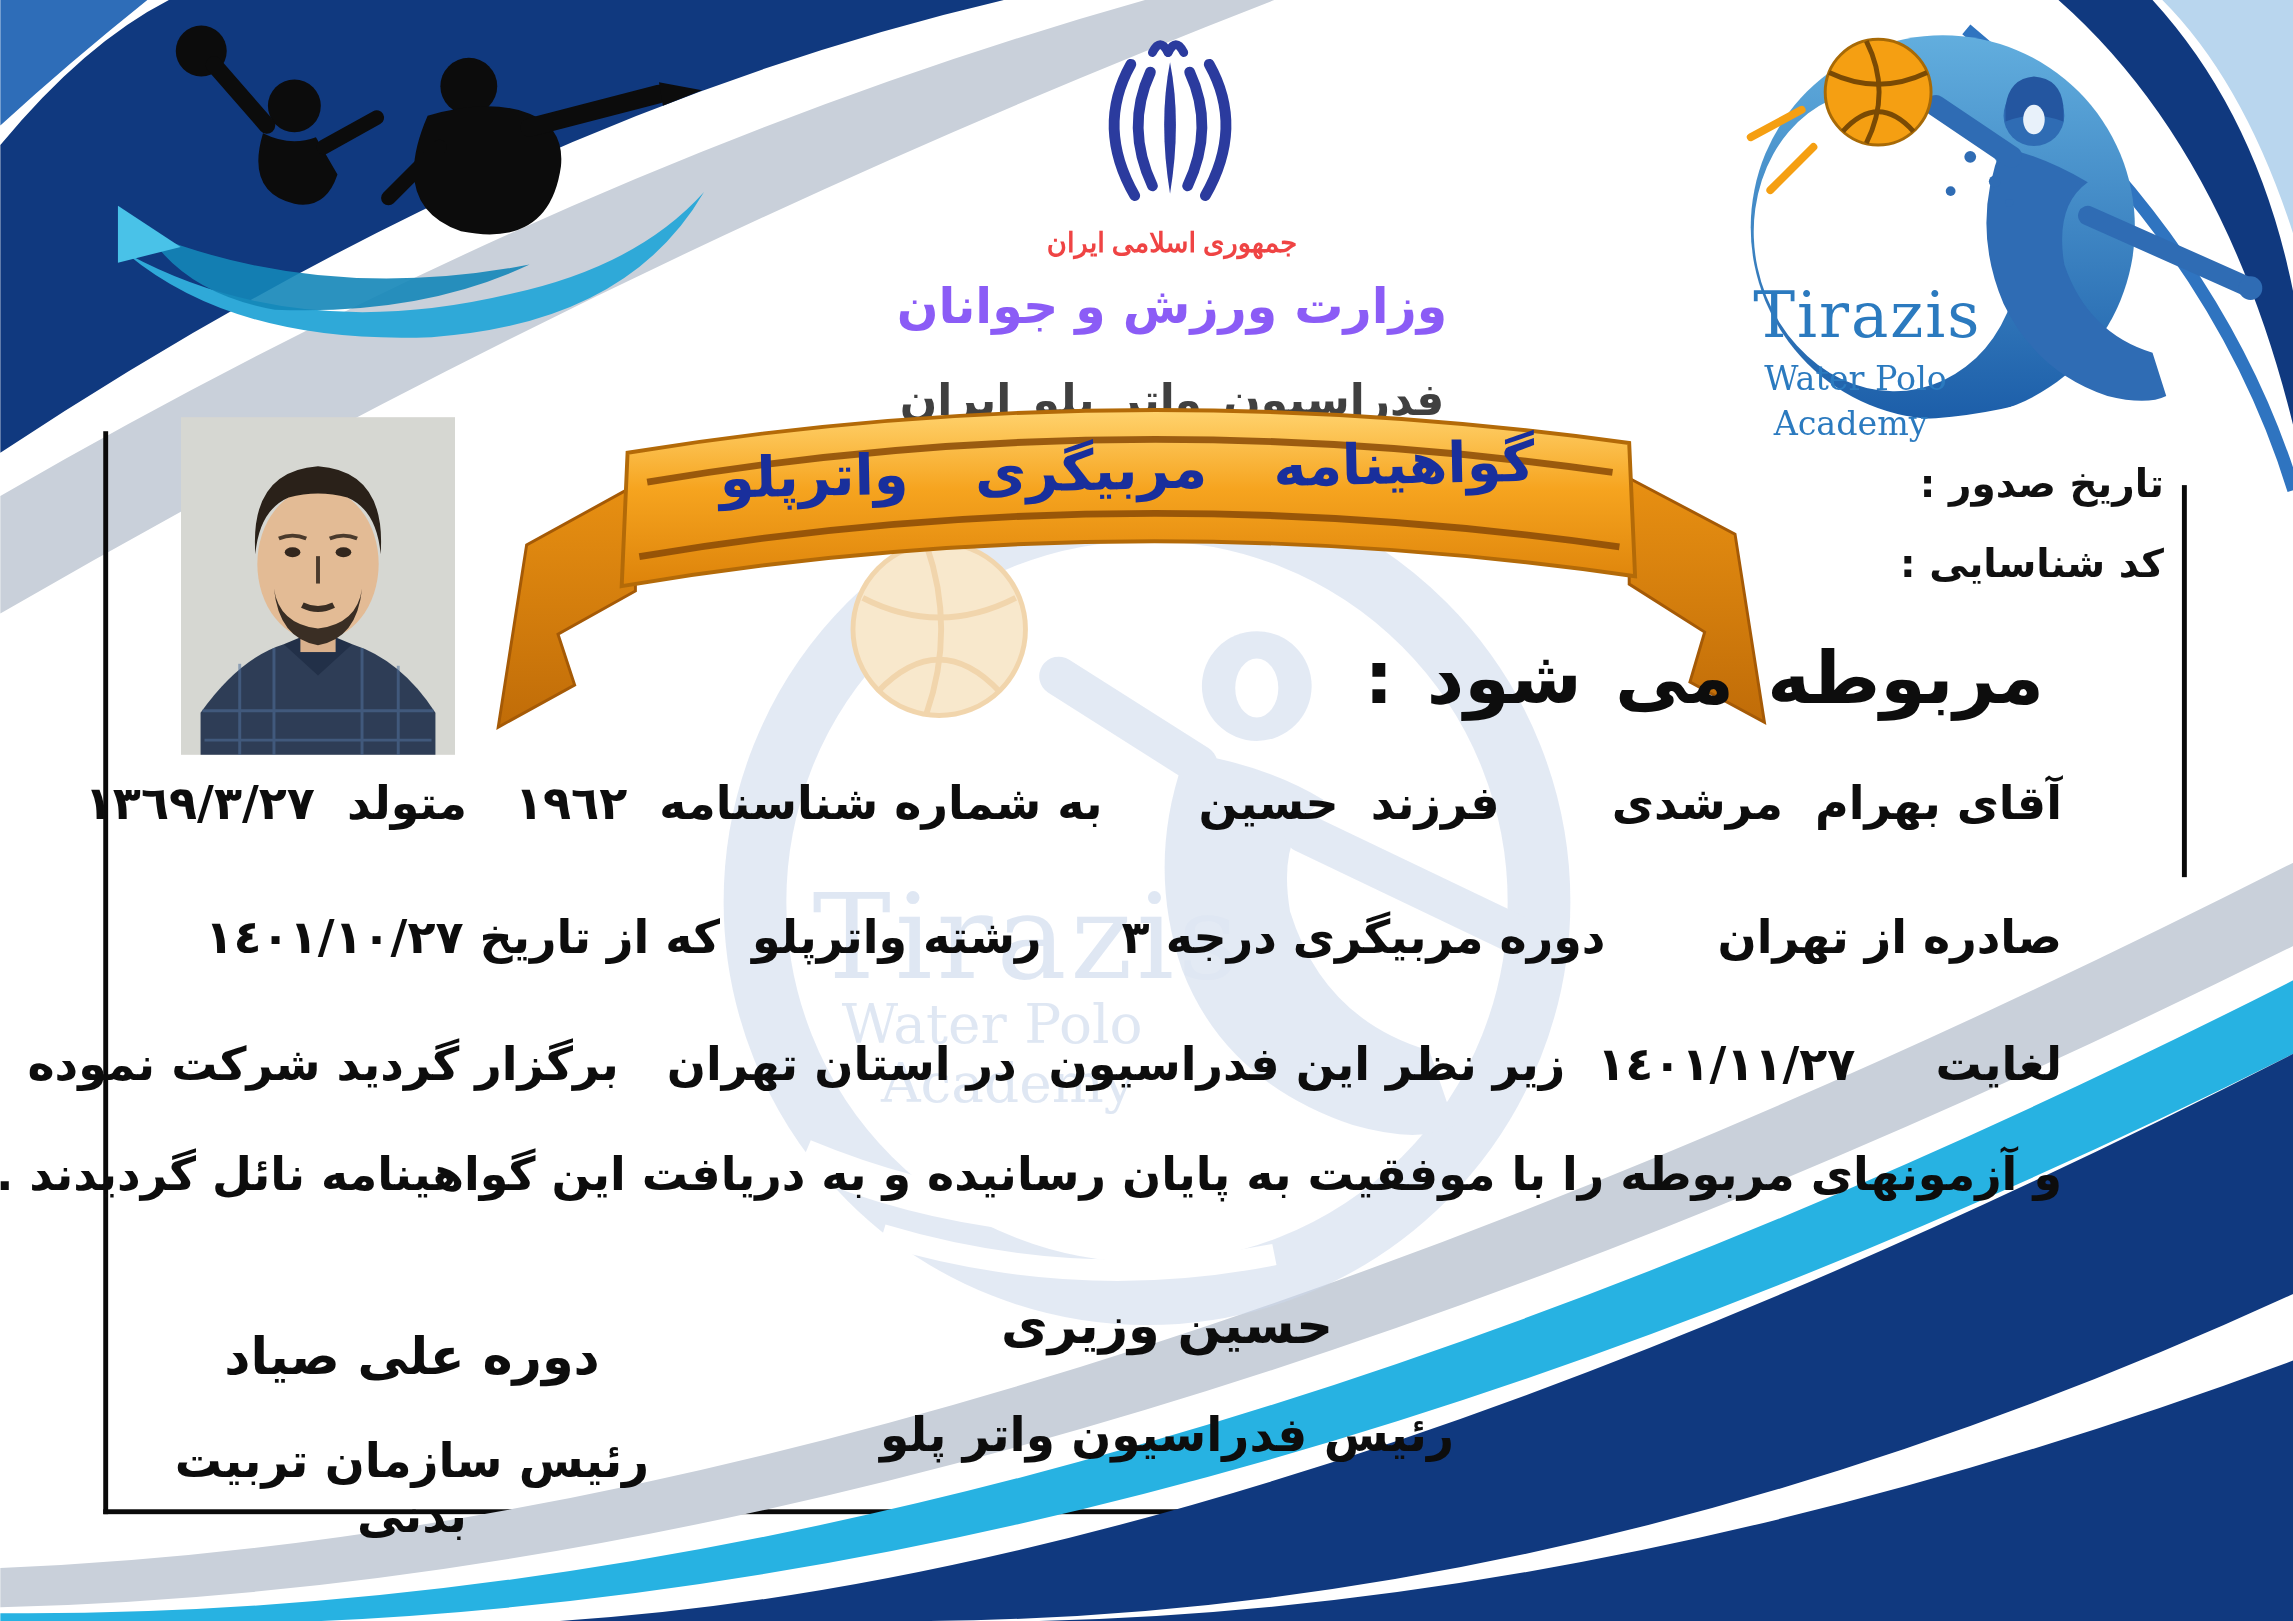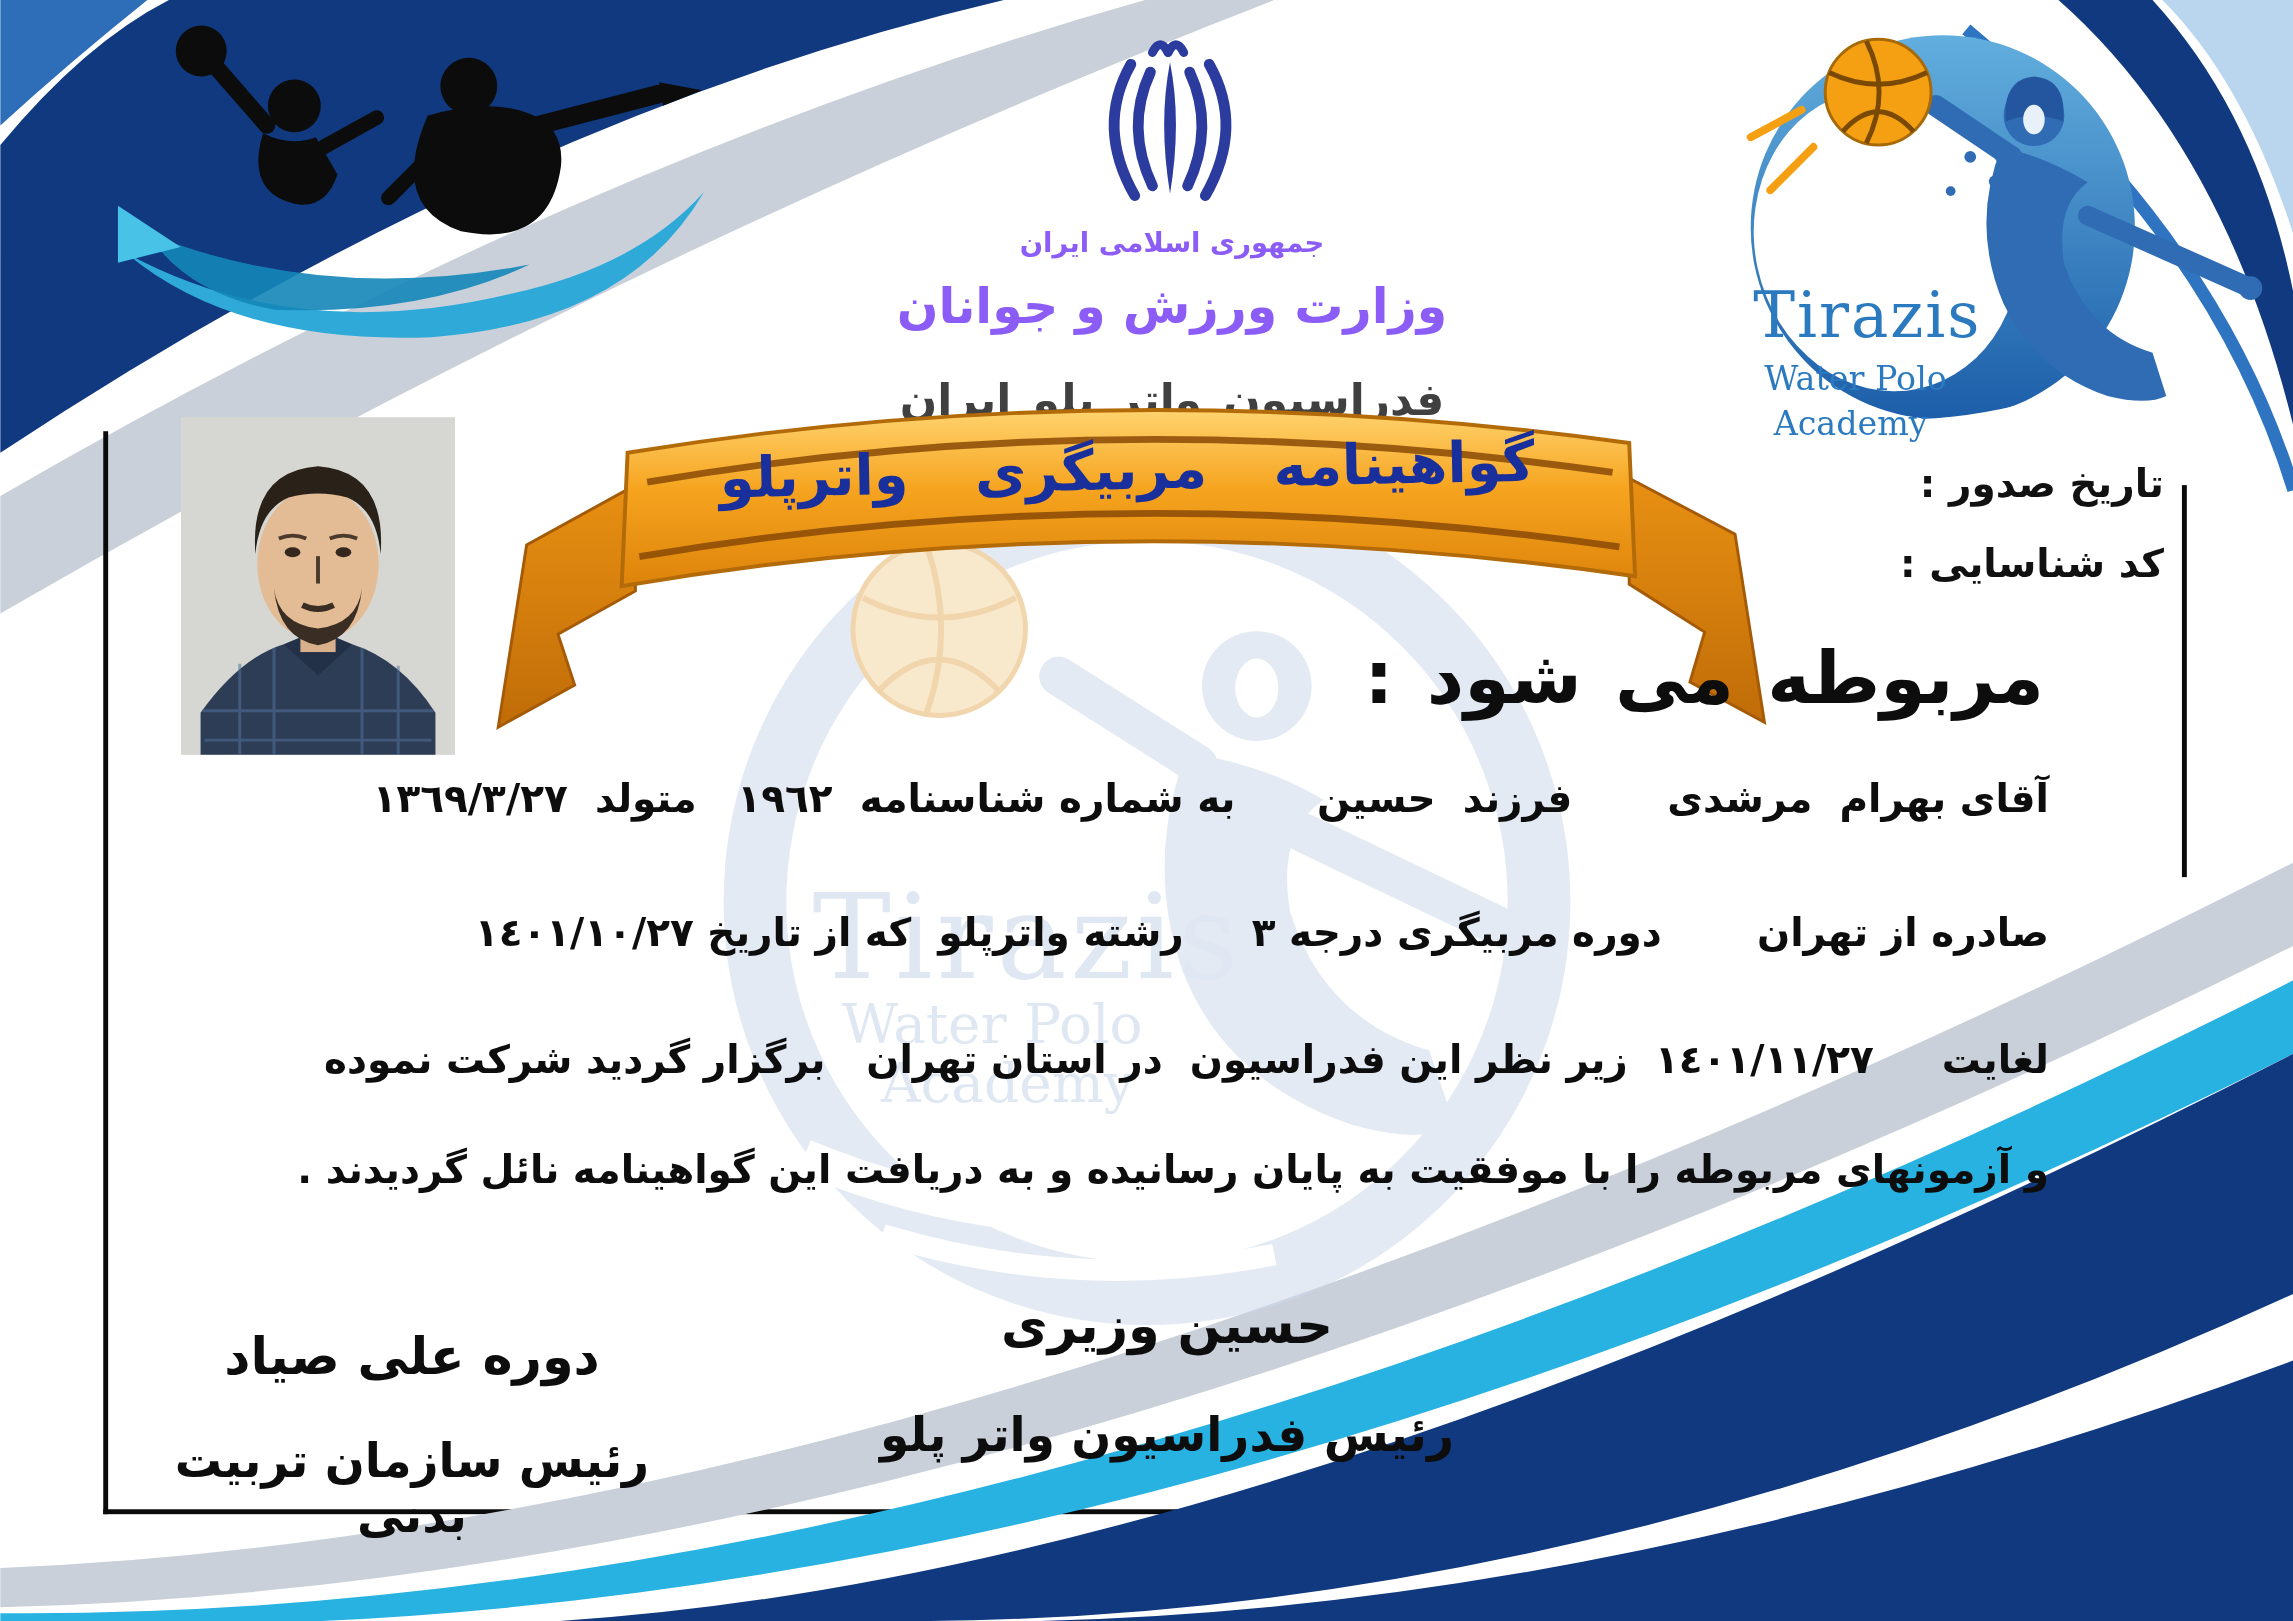--- a/index.html
+++ b/index.html
@@ -5,40 +5,40 @@
   html,body{margin:0;padding:0;background:#ffffff;}
   body{width:2294px;height:1621px;overflow:hidden;}
   #cert{position:relative;width:2294px;height:1621px;background:#ffffff;
         font-family:"DejaVu Sans",sans-serif;}
   svg{display:block;}
   .abs{position:absolute;}
   .fullsvg{position:absolute;left:0;top:0;width:2294px;height:1621px;pointer-events:none;}
 
   
   .emblem-caption{left:976px;top:227px;width:392px;text-align:center;
-    font-size:27.4px;font-weight:bold;color:#8b5cf6;direction:rtl;}
+    font-size:27.4px;font-weight:bold;color:#ef4444;direction:rtl;font-family:Liberation Serif, serif;}
   .ministry{left:878px;top:278px;width:588px;text-align:center;
     font-size:49px;font-weight:bold;color:#8b5cf6;direction:rtl;}
   .federation{left:829px;top:374px;width:686px;text-align:center;
     font-size:44px;font-weight:bold;color:#404040;direction:rtl;word-spacing:5.9px;}
 
   
   .banner-title{left:686px;top:421px;width:882px;height:98px;line-height:98px;
     text-align:center;font-size:56px;font-weight:bold;color:#192f9c;direction:rtl;
     word-spacing:13.7px;transform:rotate(-1.2deg);white-space:pre;}
 
   
   .meta-label{right:130px;text-align:right;font-size:39px;font-weight:bold;
     color:#111;direction:rtl;white-space:pre;}
   .meta-issue{top:461px;} .meta-code{top:541px;}
 
   
   .heading{right:250px;top:635px;font-size:73px;font-weight:bold;color:#0d0d0d;
     direction:rtl;white-space:pre;word-spacing:7.8px;}
-  .bodyline{right:245px;font-size:39px;font-weight:bold;color:#0d0d0d;
+  .bodyline{right:232px;font-size:46px;font-weight:bold;color:#0d0d0d;
     direction:rtl;white-space:pre;}
   .l1{top:776px;} .l2{top:910px;} .l3{top:1037px;} .l4{top:1147px;}
 
   
   .sig{position:absolute;text-align:center;direction:rtl;color:#0d0d0d;font-weight:bold;}
   .sig-center-name{left:863px;top:1296px;width:608px;font-size:51px;}
   .sig-center-title{left:863px;top:1407px;width:608px;font-size:47px;}
   .sig-left-name{left:118px;top:1327px;width:588px;font-size:51px;}
   .sig-left-title{left:118px;top:1433px;width:588px;font-size:47px;}
 </style>

